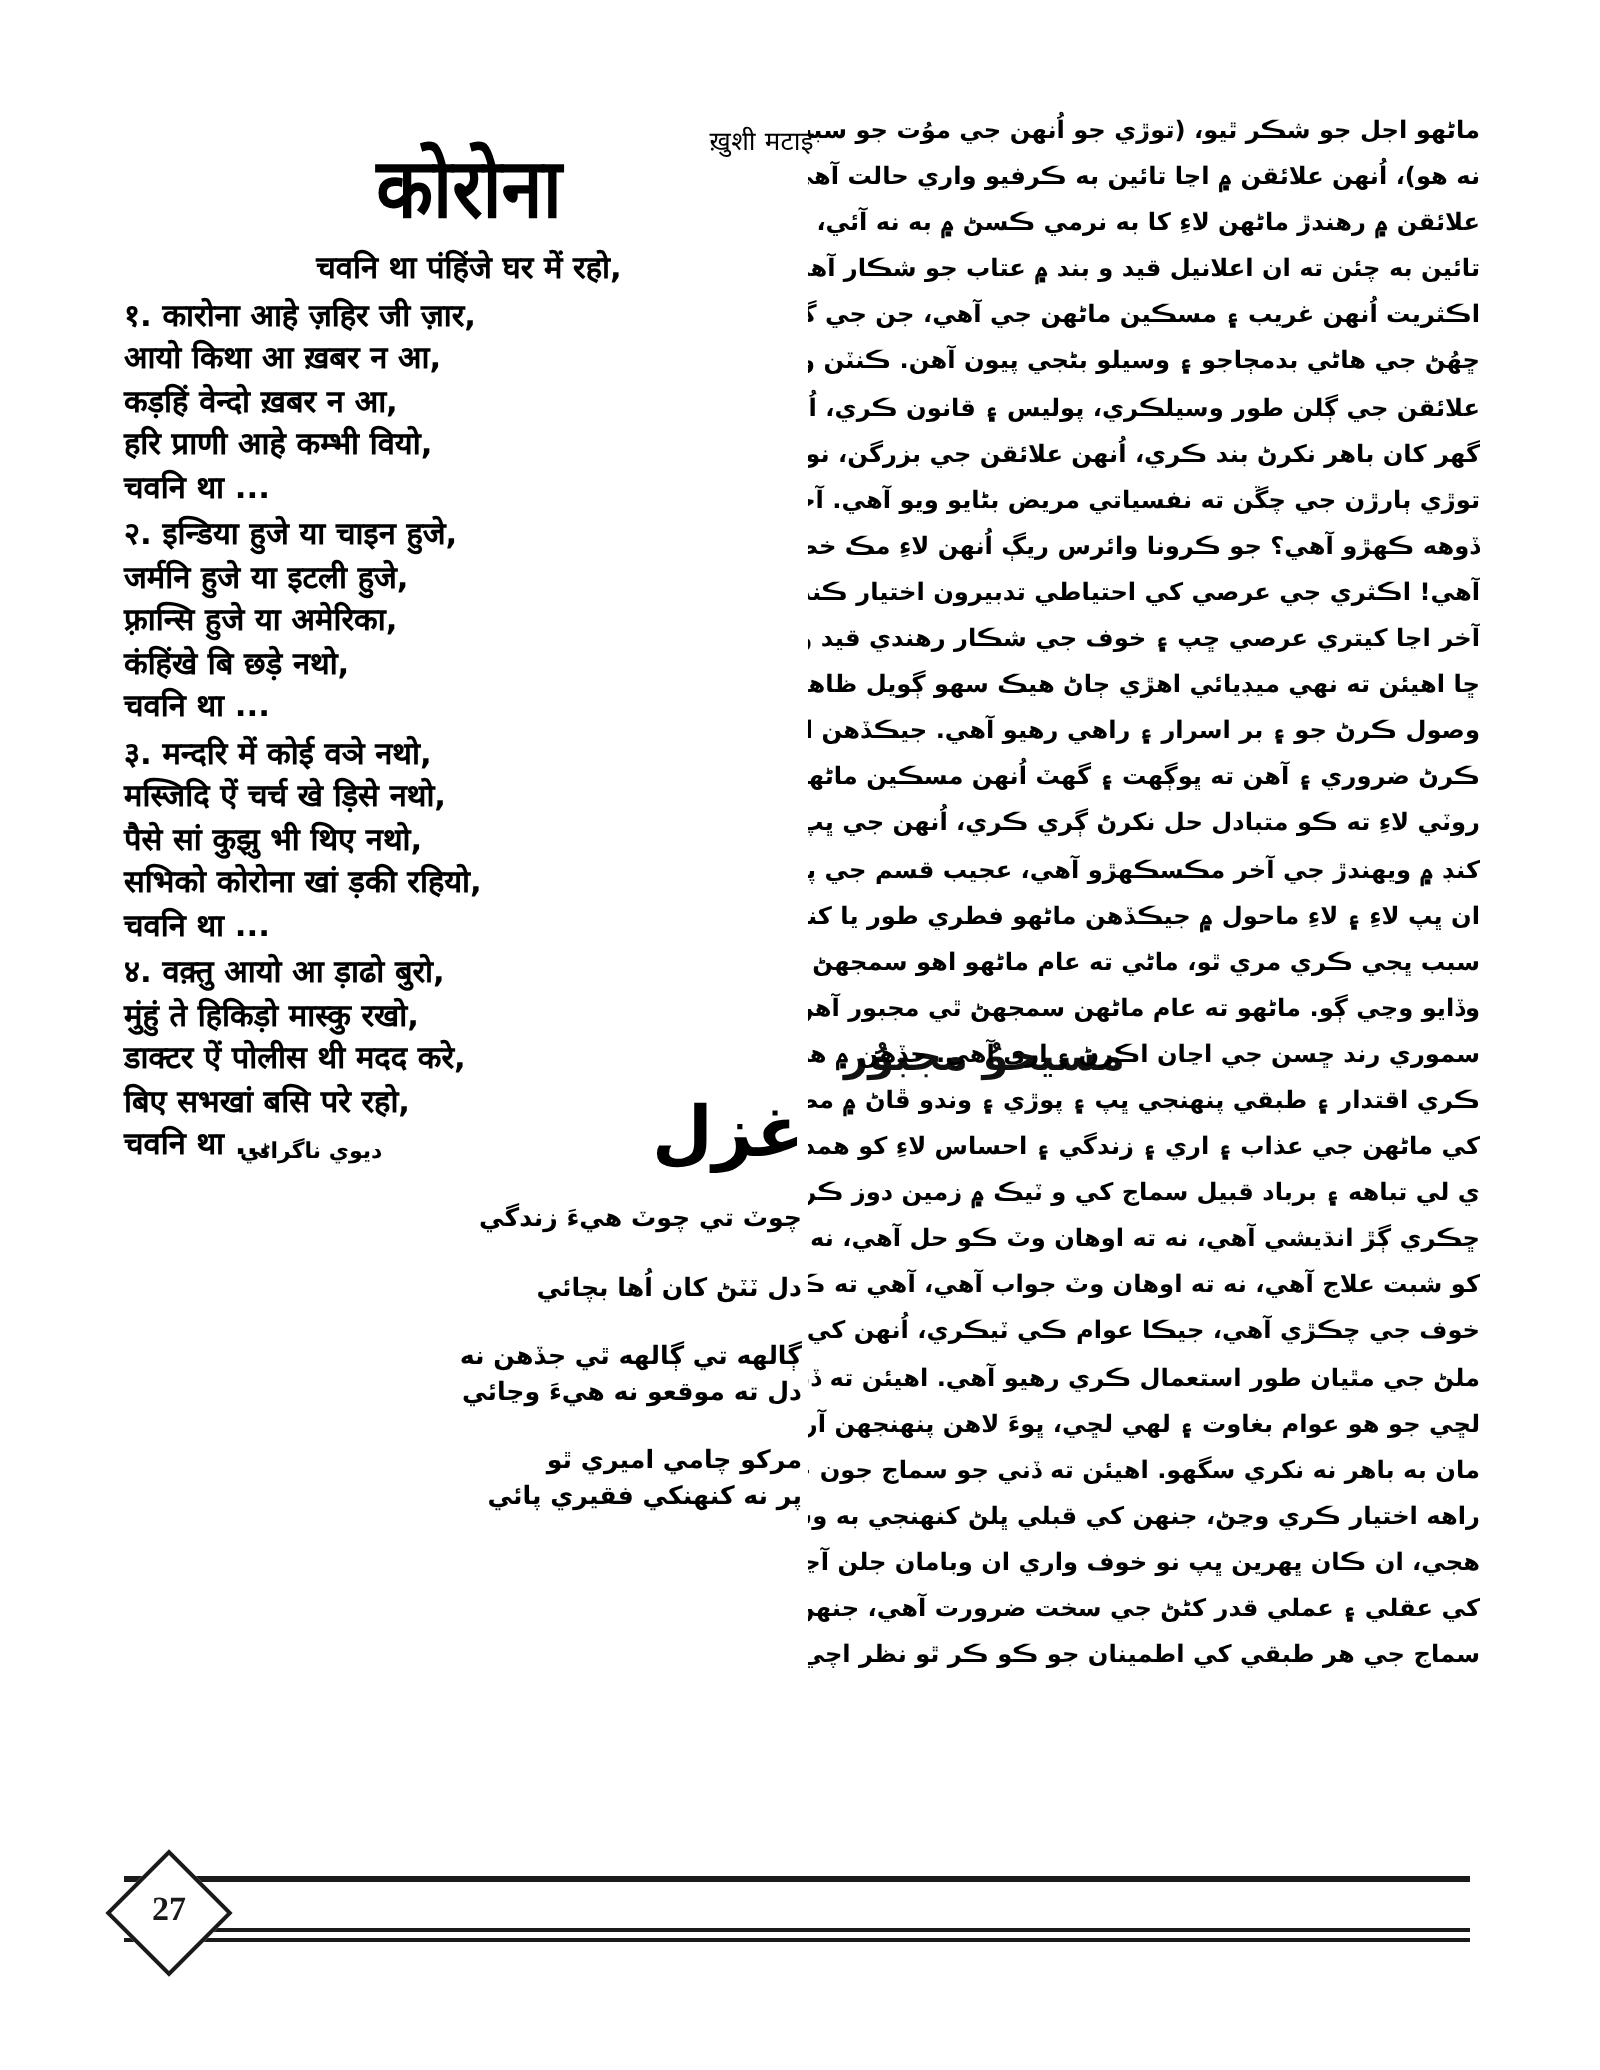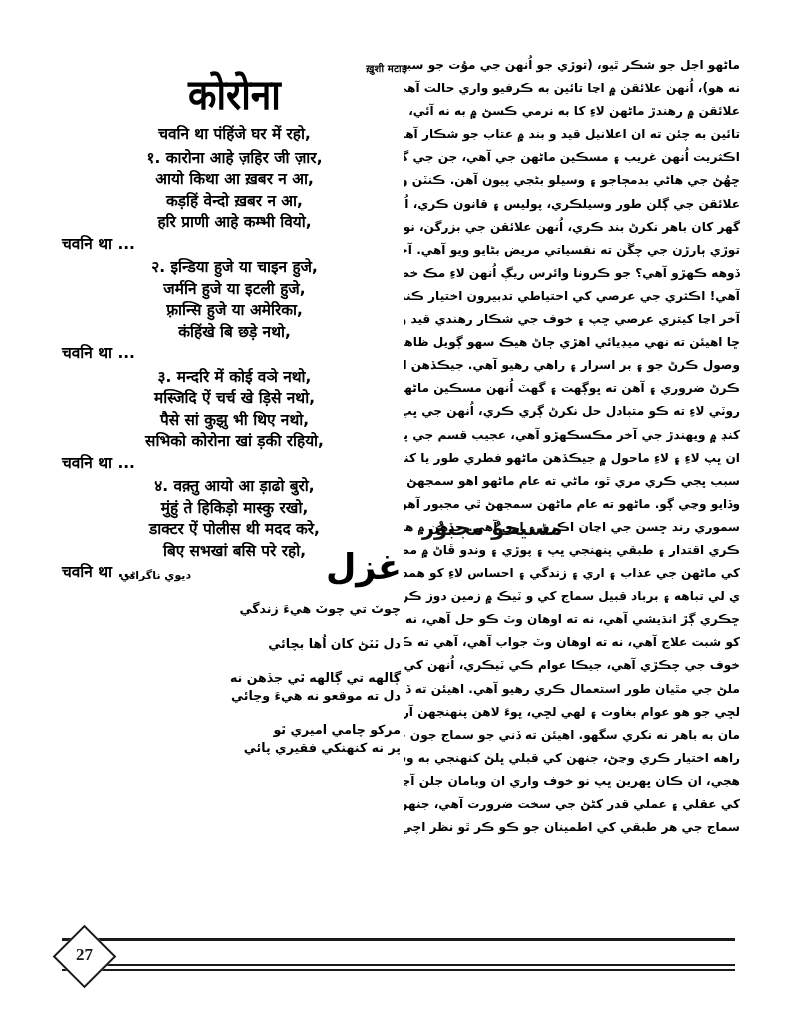--- a/index.html
+++ b/index.html
@@ -25,22 +25,22 @@
     top: 52px;
     width: 345px;
     height: 880px;
   }
 
   .byline-top {
     position: absolute;
     right: 0px;
     top: 9px;
     font-family: "DejaVu Sans", sans-serif;
-    font-size: 10px;
-    font-weight: 700;
+    font-size: 13px;
+    font-weight: 400;
     letter-spacing: .2px;
     white-space: nowrap;
   }
 
   .poem-title {
     position: absolute;
     left: 0;
     right: 0;
     top: 22px;
     text-align: center;
@@ -63,21 +63,20 @@
     font-weight: 600;
     line-height: 21.5px;
   }
   .refrain-lines { text-align: center; }
   .refrain-lines .ln { display:block; white-space: nowrap; }
 
   .stanza { margin-top: 2px; }
   .stanza .vline {
     display: block;
     white-space: nowrap;
-    text-align: center;
   }
   .stanza .vline.first { text-indent: 0; }
   .chorus {
     display: block;
     text-align: left;
     padding-right: 18px;
     white-space: nowrap;
   }
 
   

